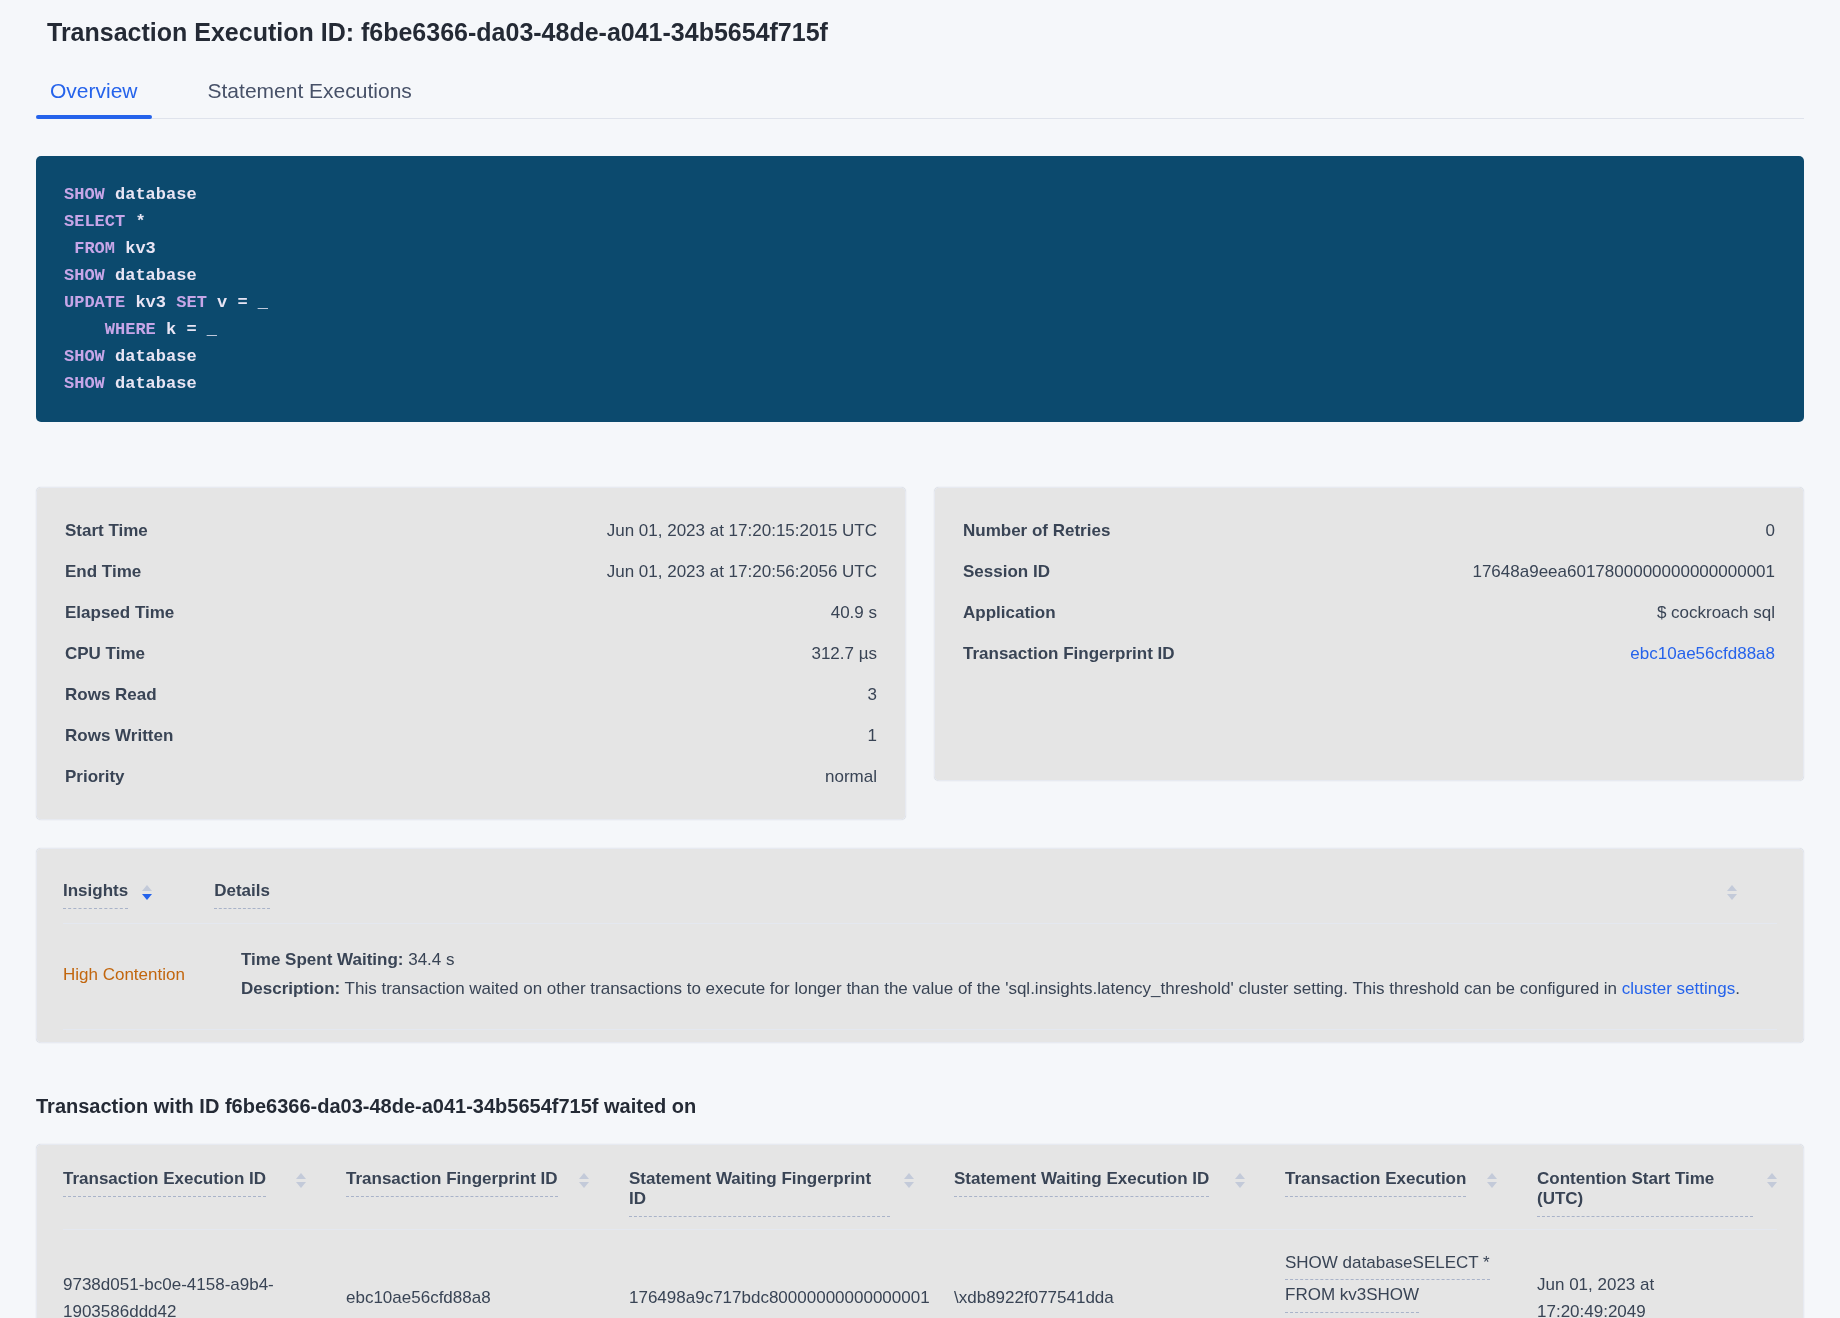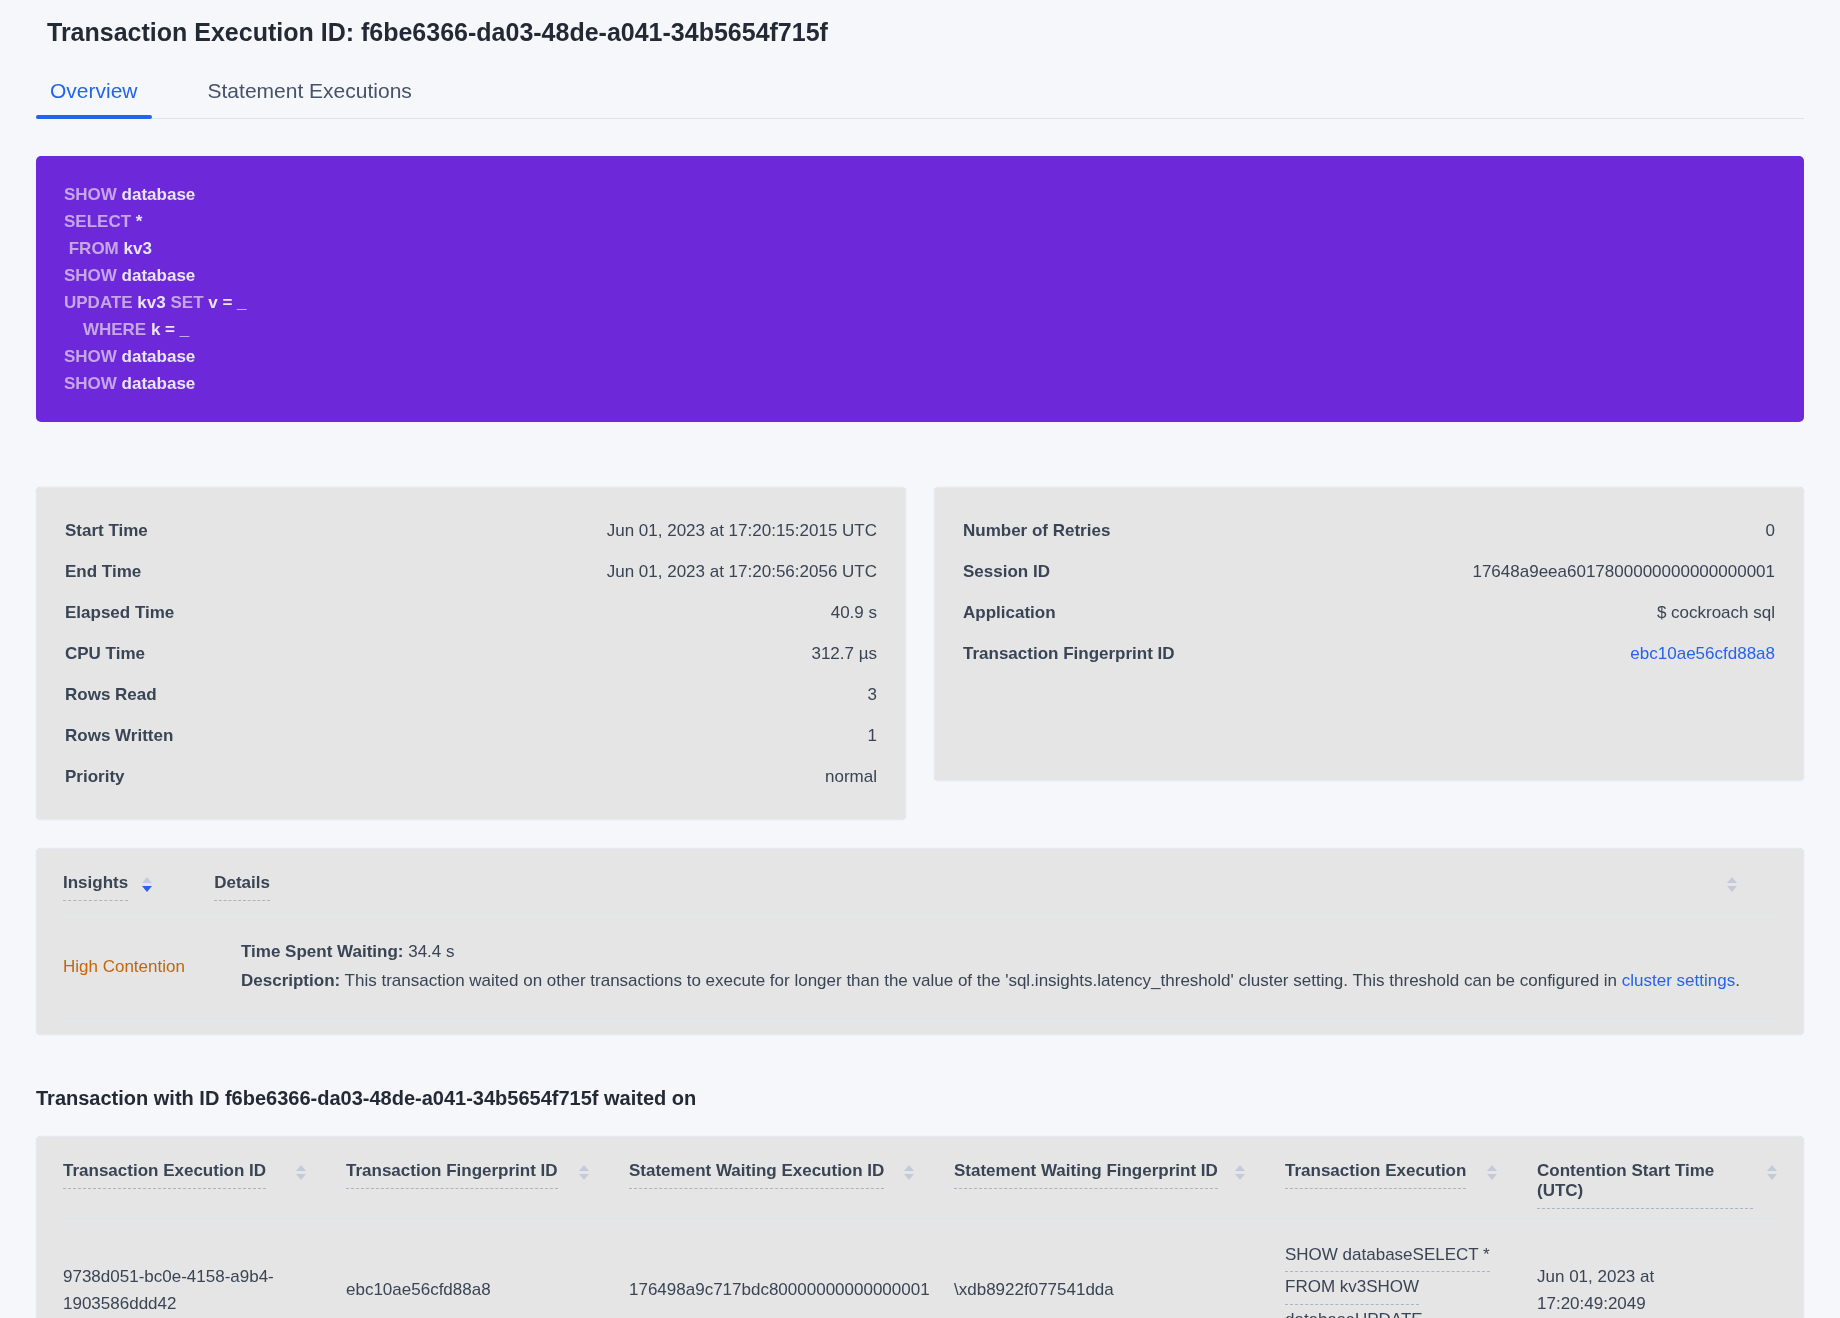--- a/index.html
+++ b/index.html
@@ -34,24 +34,24 @@
   }
   .tab + .tab { margin-left:42px; }
   .tab.active { color:#2563eb; }
   .tab.active::after {
     content:""; position:absolute; left:0; right:0; bottom:-1px;
     height:4px; background:#2563eb; border-radius:2px;
   }
   
   .sql-box {
     margin-top:37px;
-    background:#6d28d9;
+    background:#0c4a6e;
     border-radius:5px;
     padding:25px 28px;
-    font-family:Liberation Sans, sans-serif;
+    font-family:Liberation Mono, monospace;
     font-size:17px;
     line-height:27px;
   }
   .code-line { white-space:pre; }
   .tk-kw { color:#c7a6e8; font-weight:700; }
   .tk-id { color:#e9e5f4; font-weight:700; }
   
   .card {
     background:#e5e5e5;
     border:1px solid #e7eaf1;
@@ -69,21 +69,21 @@
   .summary-row {
     height:41px;
     display:flex;
     align-items:center;
     justify-content:space-between;
   }
   .summary-label { font-weight:700; color:#394455; }
   .summary-value { color:#394455; text-align:right; }
   a.blue-link, .blue-link { color:#2563eb; text-decoration:none; cursor:pointer; }
   
-  .insights-card { margin-top:28px; padding:0 26px 12px; }
+  .insights-card { margin-top:28px; padding:8px 26px 12px; }
   .insights-header {
     display:flex;
     align-items:flex-start;
     padding:24px 0 14px;
     border-bottom:1px solid #e4e8f0;
   }
   .th-label {
     font-weight:700;
     color:#394455;
     display:inline-block;
@@ -263,28 +263,28 @@
         </span>
     </div>
     <div class="w-hcell">
       <span class="th-label">Transaction Fingerprint ID</span>
       <span class="sort-icon">
           <span class="tri-up"></span>
           <span class="tri-down"></span>
         </span>
     </div>
     <div class="w-hcell">
+      <span class="th-label">Statement Waiting Fingerprint ID</span>
+      <span class="sort-icon">
+          <span class="tri-up"></span>
+          <span class="tri-down"></span>
+        </span>
+    </div>
+    <div class="w-hcell">
       <span class="th-label">Statement Waiting Execution ID</span>
-      <span class="sort-icon">
-          <span class="tri-up"></span>
-          <span class="tri-down"></span>
-        </span>
-    </div>
-    <div class="w-hcell">
-      <span class="th-label">Statement Waiting Fingerprint ID</span>
       <span class="sort-icon">
           <span class="tri-up"></span>
           <span class="tri-down"></span>
         </span>
     </div>
     <div class="w-hcell">
       <span class="th-label">Transaction Execution</span>
       <span class="sort-icon">
           <span class="tri-up"></span>
           <span class="tri-down"></span>

